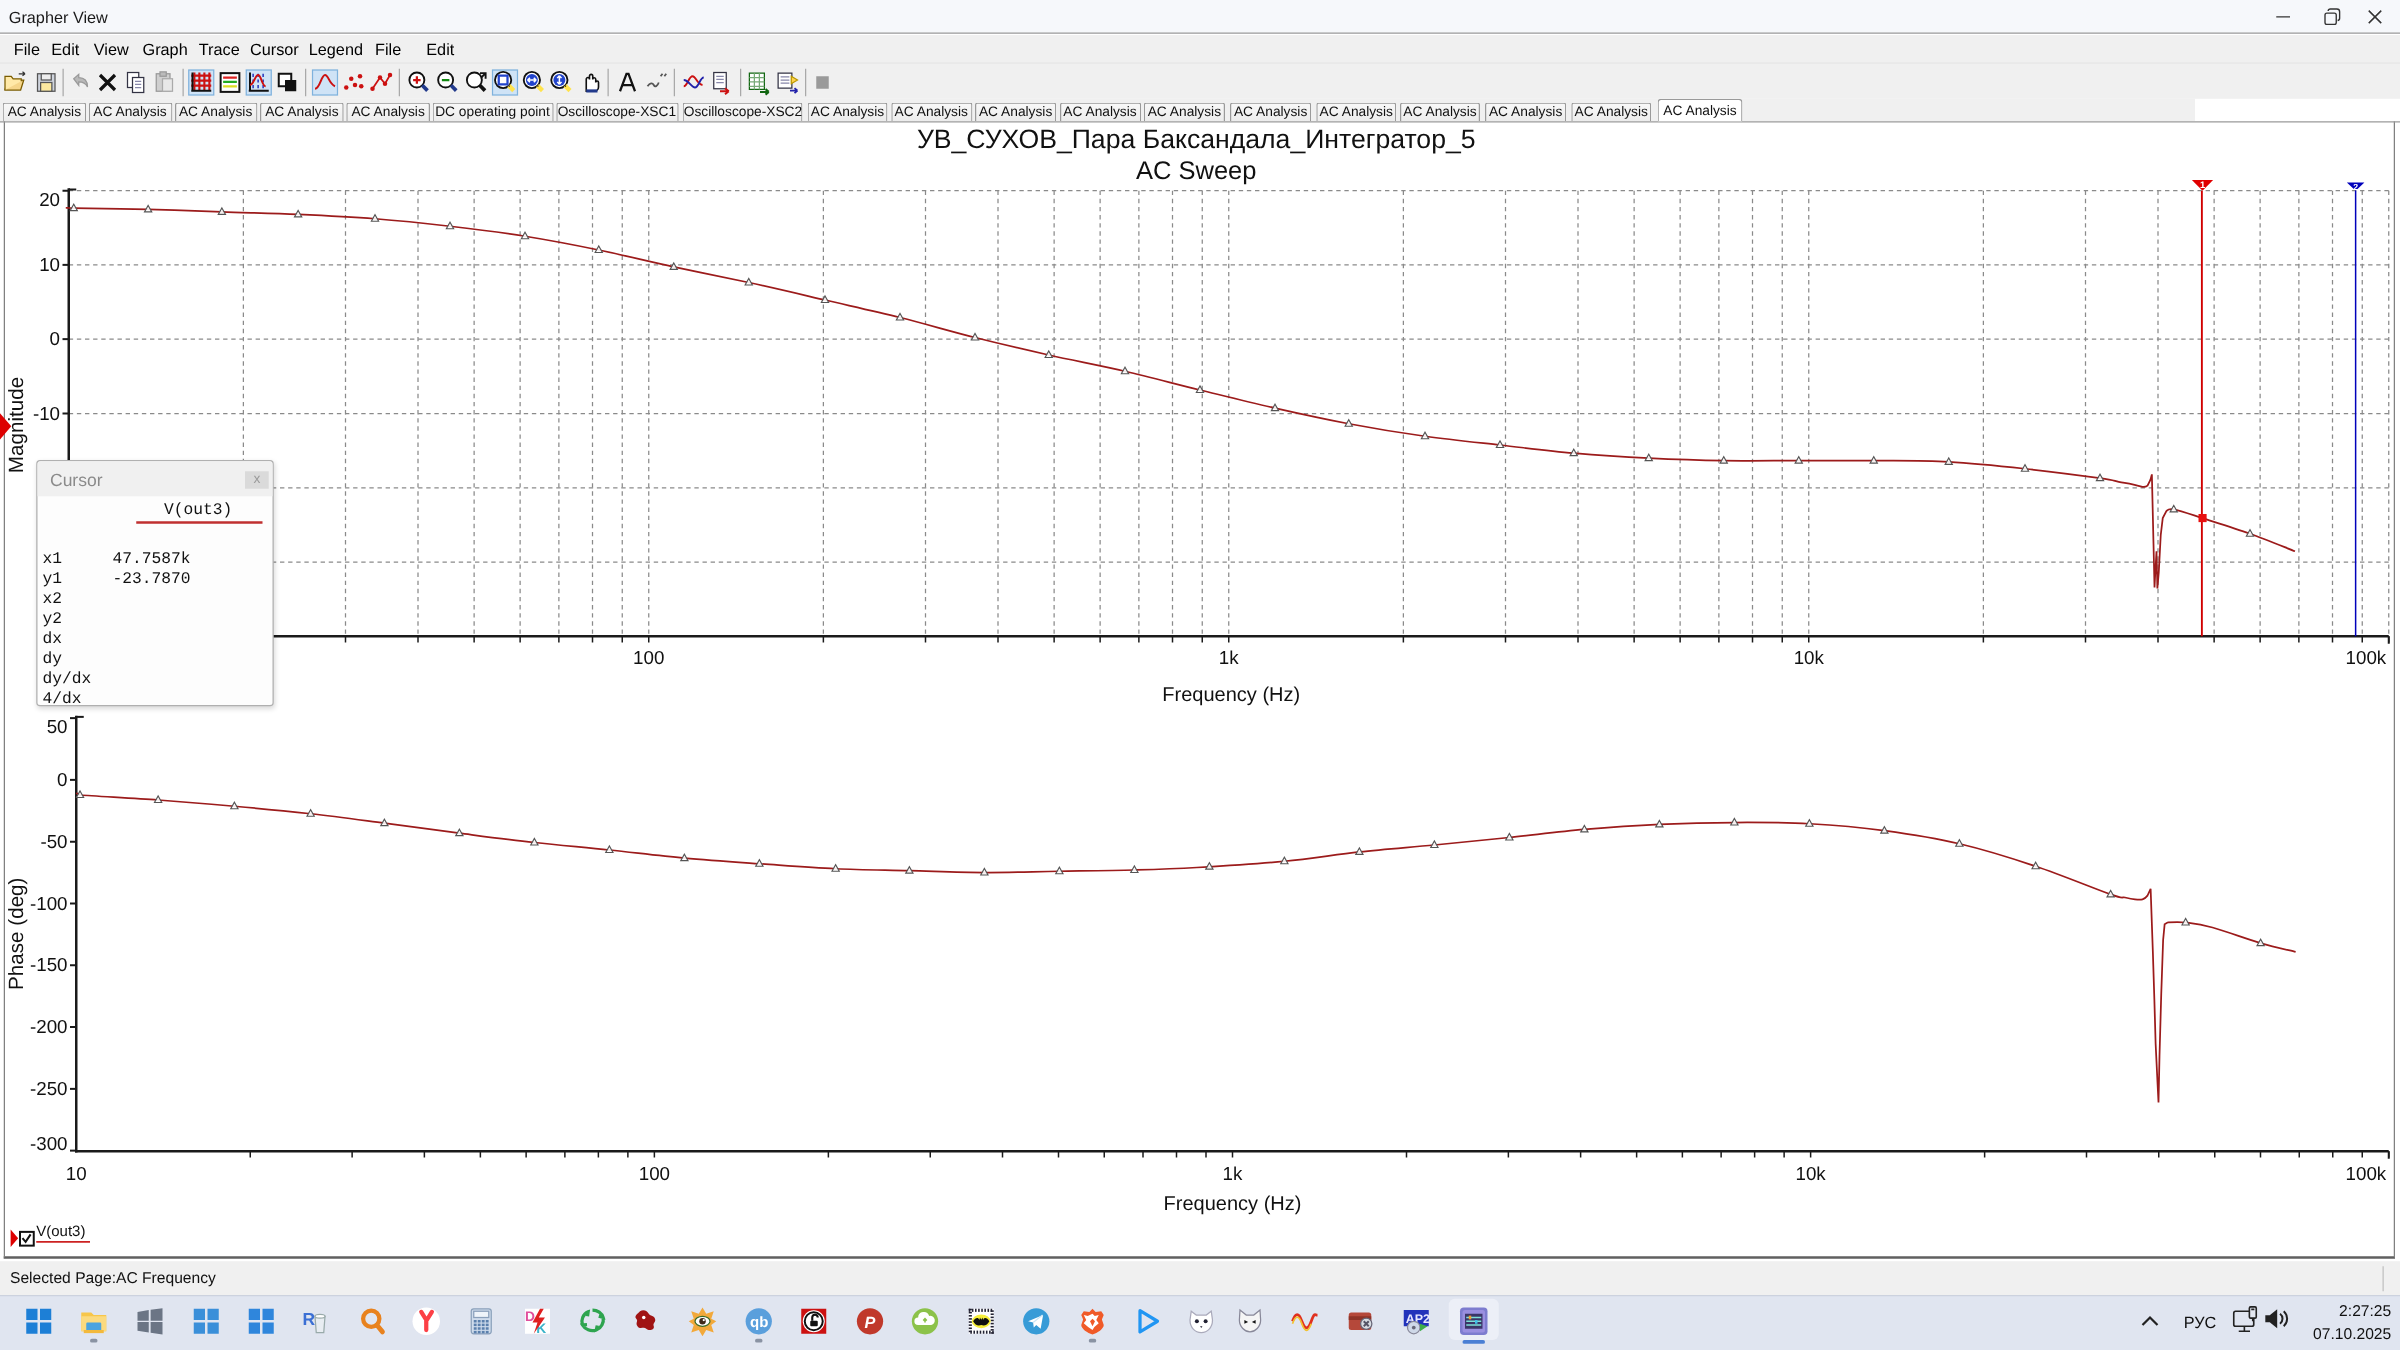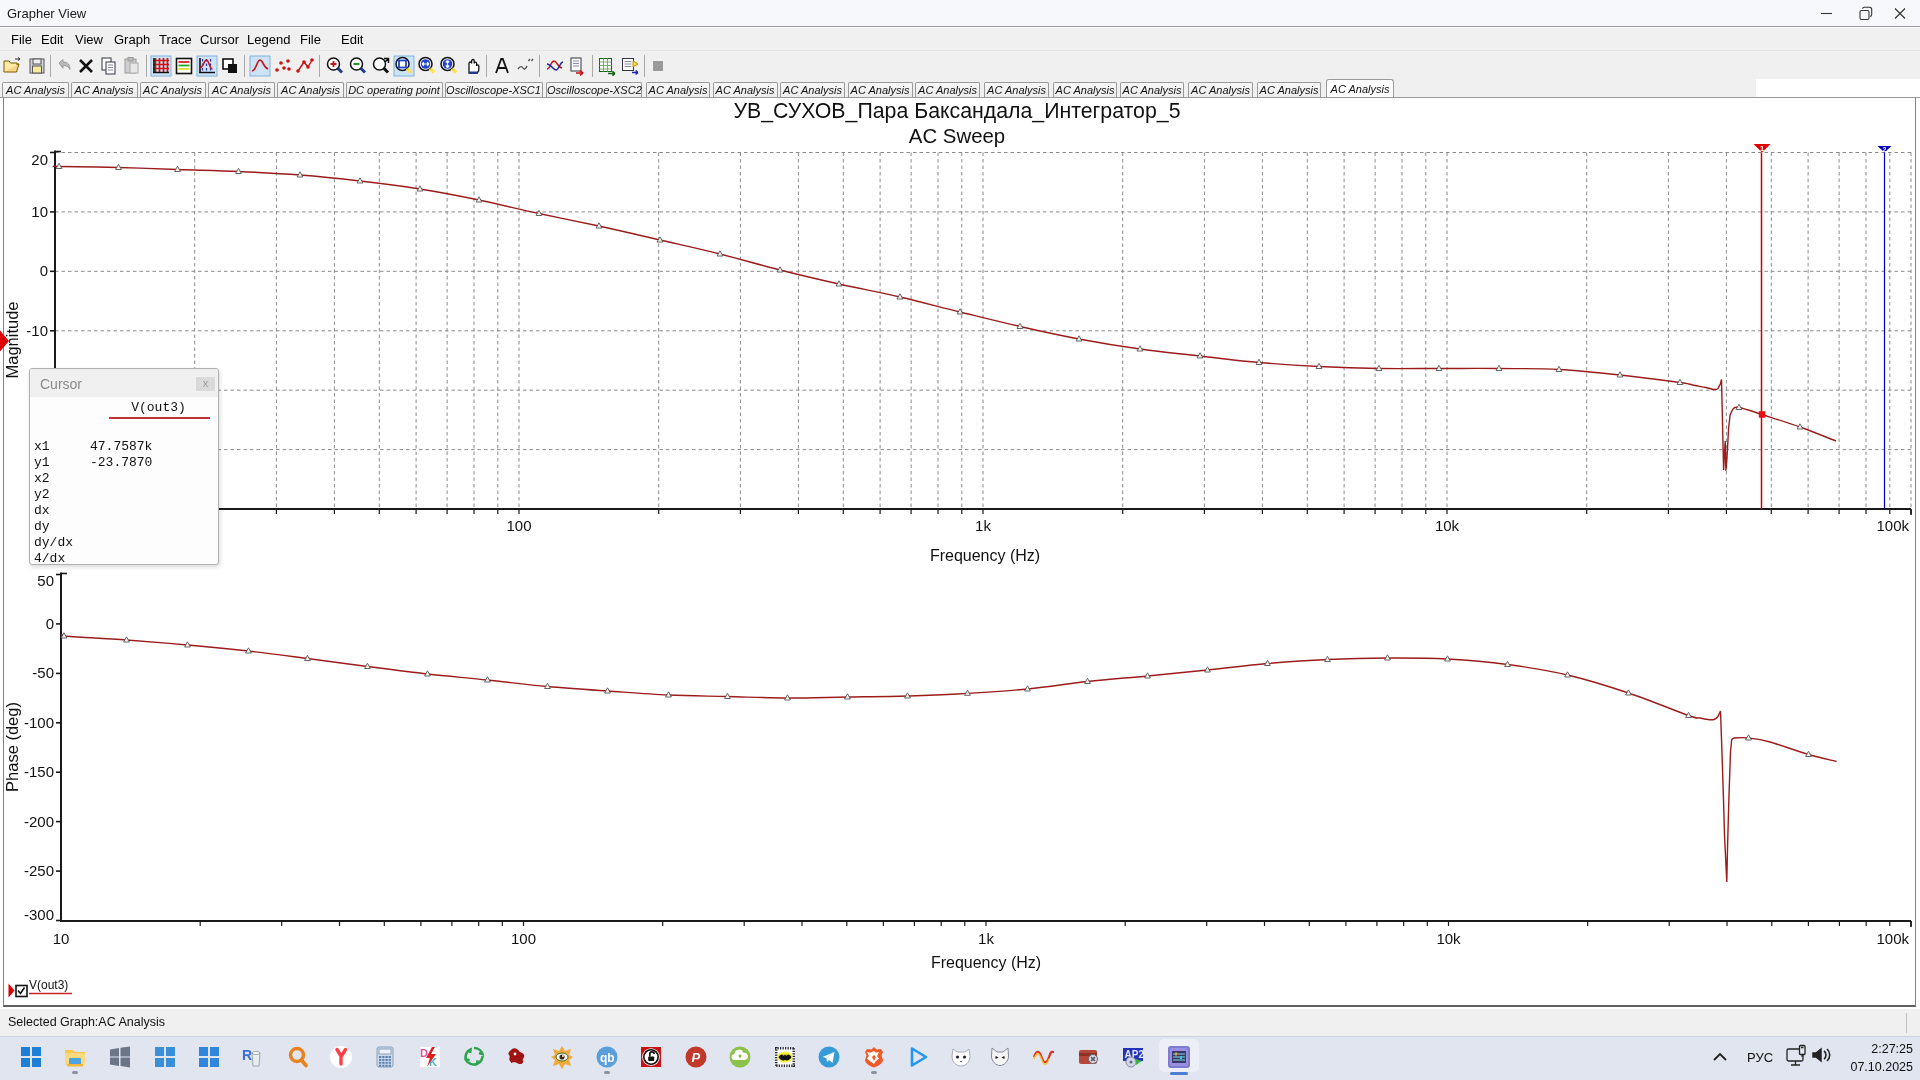--- a/index.html
+++ b/index.html
@@ -1,21 +1,21 @@
 <!DOCTYPE html>
 <html><head><meta charset="utf-8">
 <style>
 * { margin:0; padding:0; box-sizing:border-box; }
 html,body { width:1920px; height:1080px; overflow:hidden; font-family:"Liberation Sans",sans-serif; }
 #titlebar { position:absolute; left:0; top:0; width:1920px; height:27px; background:#f6f8fb; border-bottom:1px solid #9a9a9a; }
 #titlebar span { position:absolute; left:7px; top:6px; font-size:13px; color:#1a1a1a;text-align:center; }
 #menubar { position:absolute; left:0; top:28px; width:1920px; height:23px; background:#f0f0f0; border-bottom:1px solid #e4e4e4; }
 .mi { position:absolute; top:4px; font-size:13px; color:#000; }
 #toolbar { position:absolute; left:0; top:51px; width:1920px; height:28px; background:#f0f0f0; }
-#tabstrip { position:absolute; left:0; top:79px; width:1756px; height:18px; background:#f0f0f0;font-style:italic; }
+#tabstrip { position:absolute; left:0; top:79px; width:1756px; height:18px; background:#f0f0f0; }
 .tab { position:absolute; top:3px; height:15px; white-space:nowrap; background:linear-gradient(#f8f8f8,#ececec); border:1px solid #9a9a9a; border-bottom:none; border-radius:2px 2px 0 0; font-size:11px; color:#111; text-align:center; line-height:15px; }
 .tab.active { top:0; height:18px; background:#fff; line-height:18px; z-index:3; border-radius:3px 3px 0 0; }
 #tabline { position:absolute; left:0; top:96.5px; width:1920px; height:1px; background:#9a9a9a; z-index:2; }
 #content { position:absolute; left:3px; top:97px; width:1913px; height:910px; background:#fff; border-left:1px solid #808080; border-right:1px solid #808080; border-bottom:2px solid #606060; z-index:1; }
 #cursorwin { position:absolute; left:29px; top:368px; width:190px; height:197px; background:#fdfdfd; border:1px solid #b0b0b0; border-radius:3px; box-shadow:1px 2px 4px rgba(0,0,0,0.15); z-index:5; }
 #cursorwin .cap { position:absolute; left:0; top:0; width:100%; height:28px; background:#f0f0f0; border-radius:3px 3px 0 0; }
 #cursorwin .cap span { position:absolute; left:10px; top:7px; font-size:14px; color:#8a8a8a; }
 #cursorwin .x { position:absolute; right:3px; top:8px; width:19px; height:14px; background:#dadada; color:#9a9a9a; font-size:11px; text-align:center; line-height:13px; }
 .crow { position:absolute; font-family:"Liberation Mono",monospace; font-size:13px; font-weight:500; color:#111; }
 #statusbar { position:absolute; left:0; top:1009px; width:1920px; height:27px; background:#f0f0f0; }
@@ -469,21 +469,21 @@
       <div style="position:absolute;left:60px;top:86px;width:120px;text-align:left">-23.7870</div>
 <div style="position:absolute;left:4px;top:102px">x2</div>
 <div style="position:absolute;left:4px;top:118px">y2</div>
 <div style="position:absolute;left:4px;top:134px">dx</div>
 <div style="position:absolute;left:4px;top:150px">dy</div>
 <div style="position:absolute;left:4px;top:166px">dy/dx</div>
 <div style="position:absolute;left:4px;top:182px">4/dx</div>
 </div>
 </div>
 <div id="statusbar">
-    <span>Selected Graph:AC Analysis</span>
+    <span>Selected Page:AC Frequency</span>
 <div style="position:absolute;left:1906px;top:4px;width:1px;height:20px;background:#c0c0c0"></div>
 </div>
 <div id="taskbar"></div>
 <svg width="24" height="24" style="position:absolute;left:19px;top:1045px">
     <path d="M2 2h9v9H2Z M13 2h9v9h-9Z M2 13h9v9H2Z M13 13h9v9h-9Z" fill="#1d7fd6"></path>
   </svg>
 <svg width="24" height="24" style="position:absolute;left:63px;top:1045px">
     <path d="M2 5h8l2 2h10v13H2Z" fill="#f7c64a"></path>
     <path d="M2 8h20v12H2Z" fill="#fbda7f"></path>
     <rect x="6" y="13" width="12" height="7" rx="1" fill="#4aa3e0"></rect>

